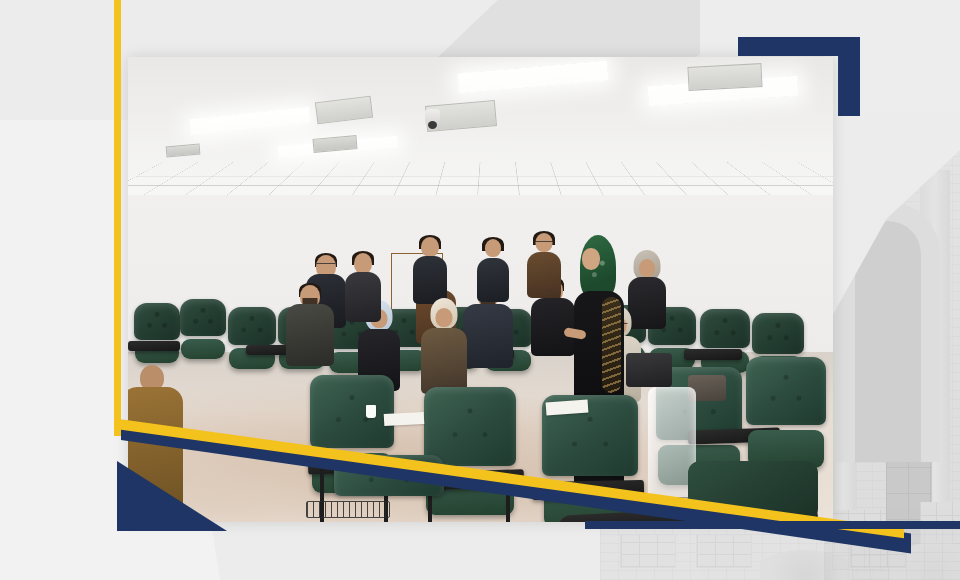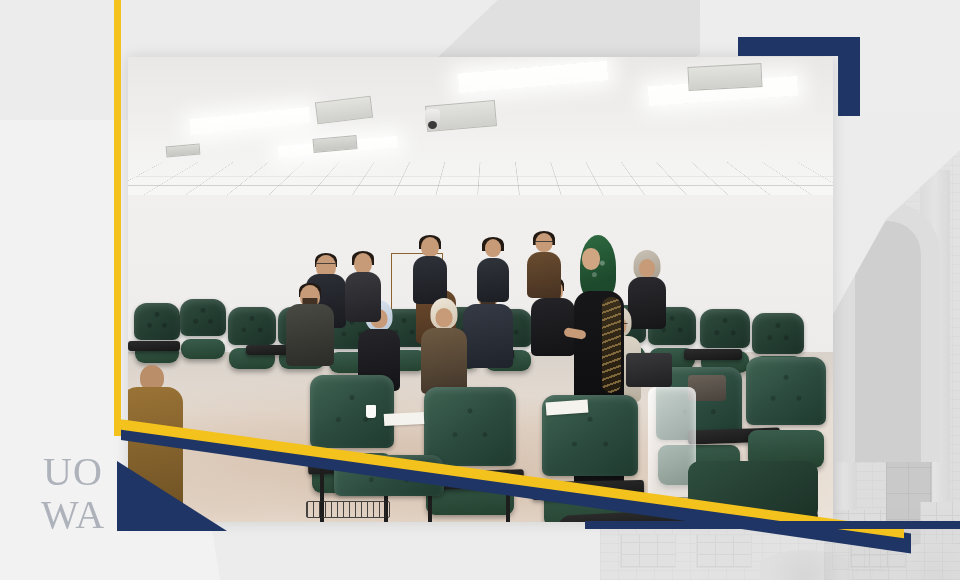--- a/index.html
+++ b/index.html
@@ -581,18 +581,14 @@
     </div>
   </div>
 
   <div class="corner-bracket"></div>
   <div class="yellow-vert"></div>
   <div class="navy-diag"></div>
   <div class="yellow-diag"></div>
   <div class="navy-tri"></div>
   <div class="navy-rule"></div>
 
-  <div class="logo">
-    <span class="l1">UO</span>
-    <span class="l2">WA</span>
-  </div>
 
 </div>
 
 </body></html>

